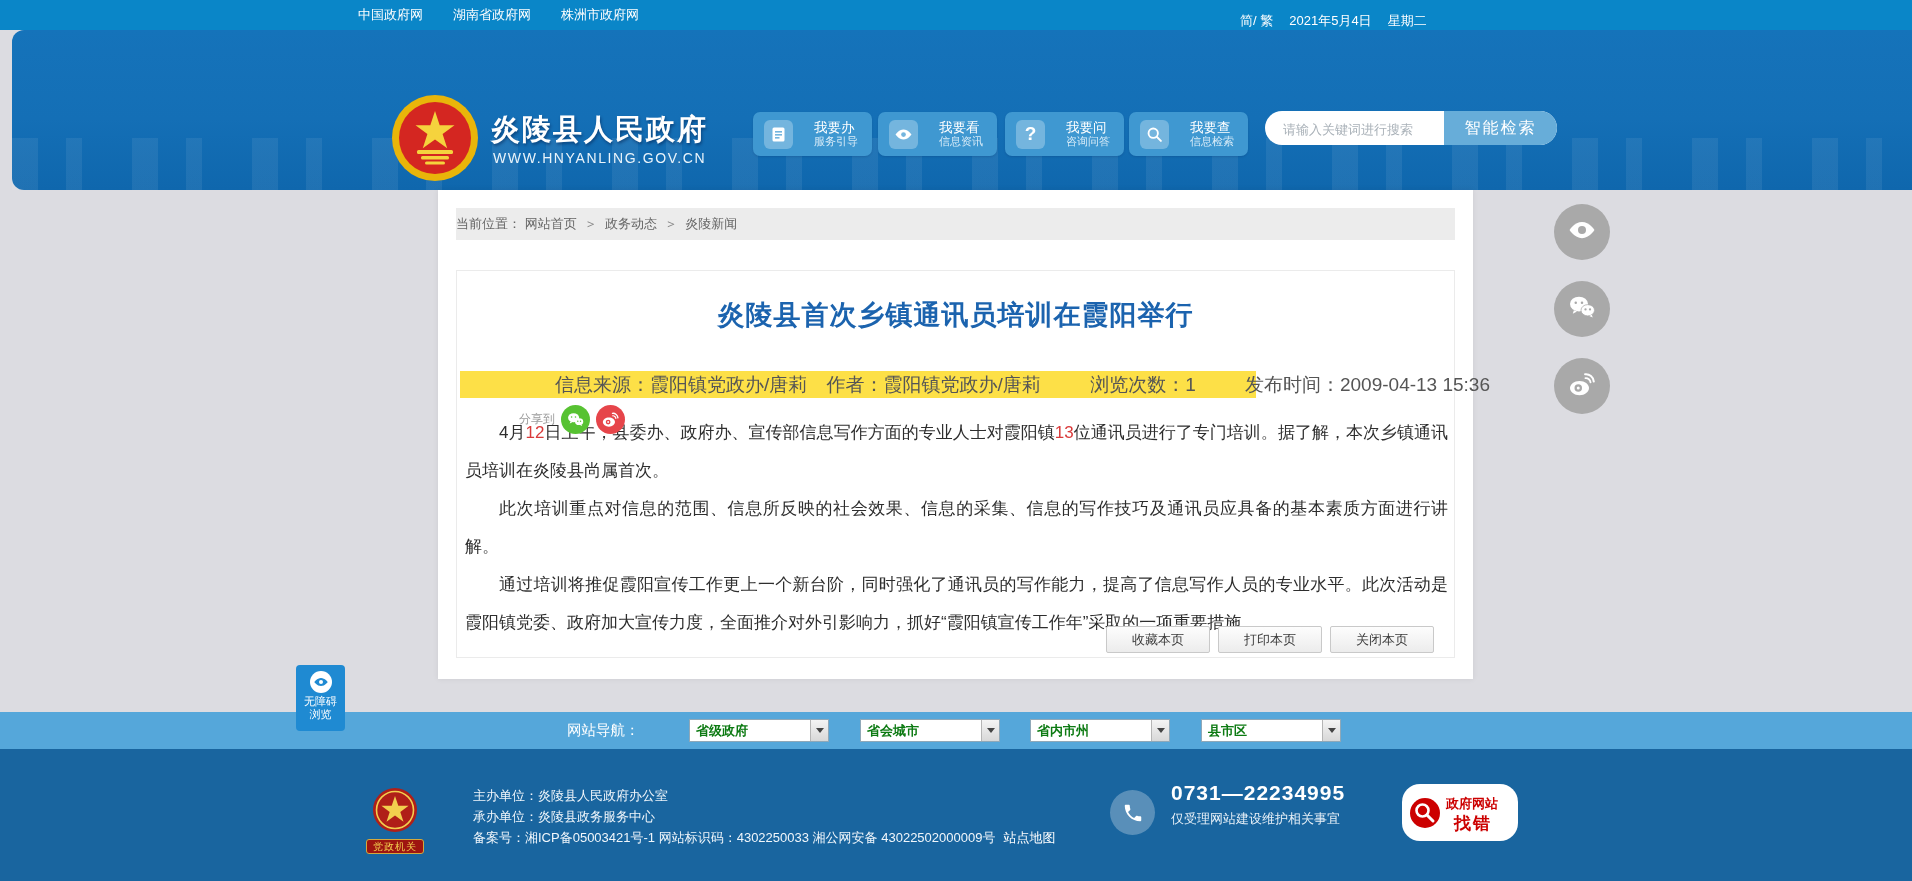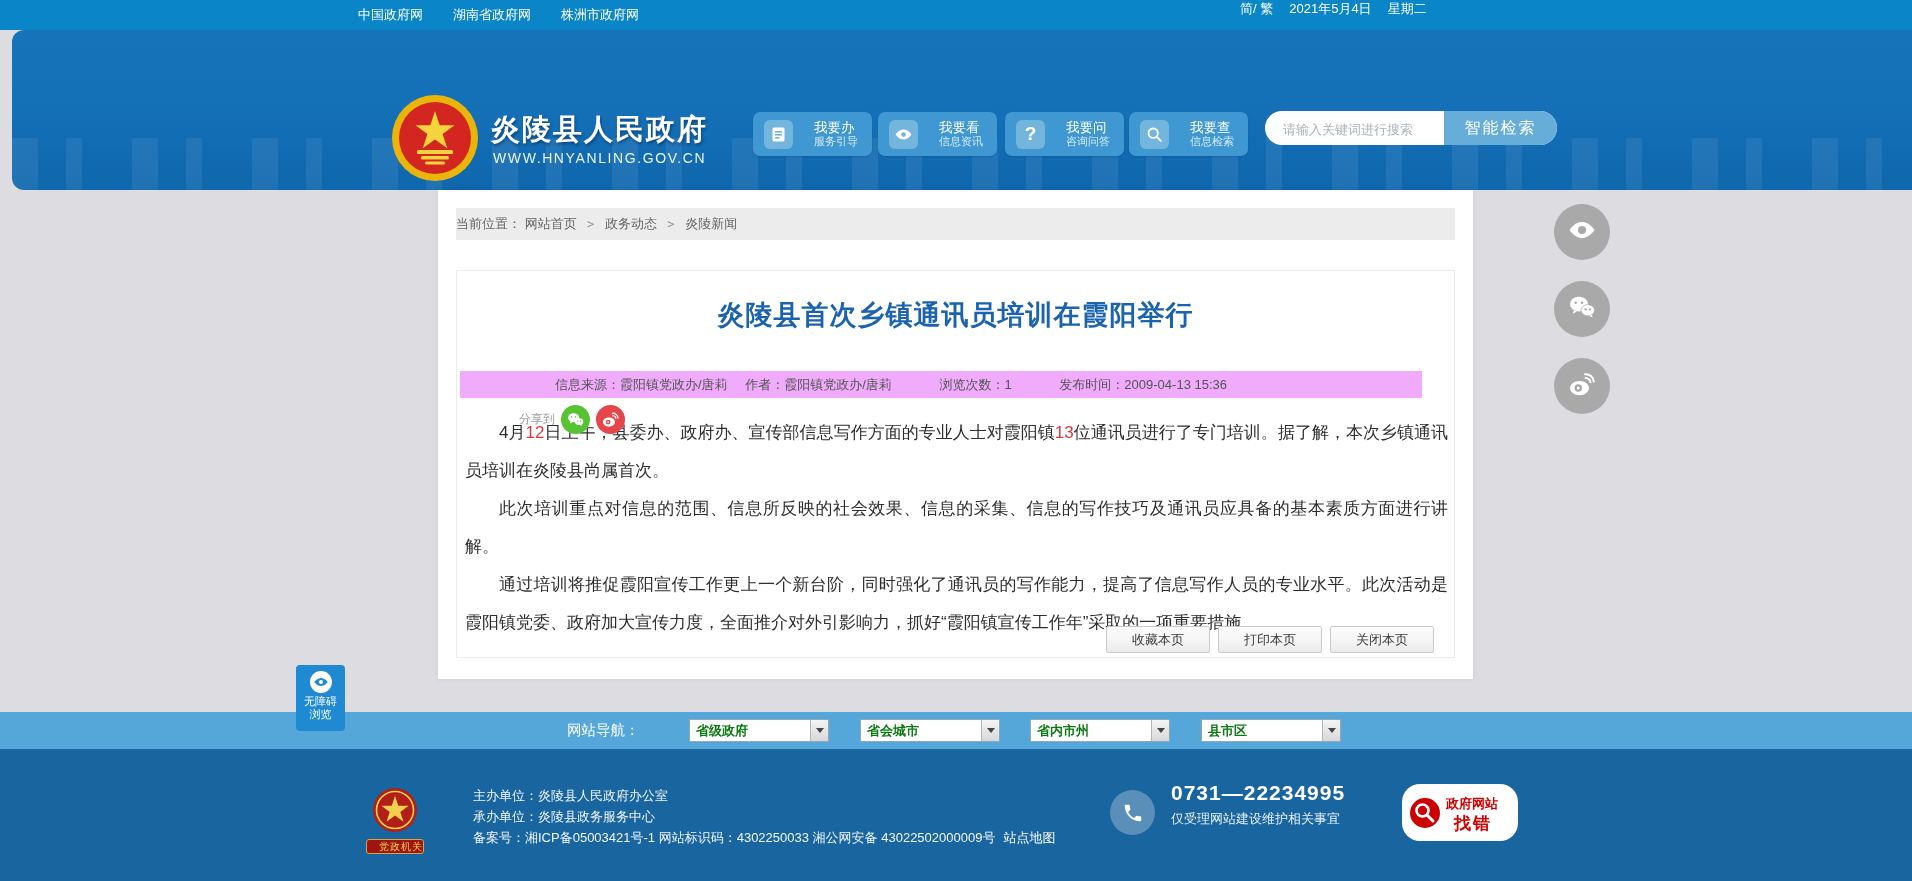--- a/index.html
+++ b/index.html
@@ -4,21 +4,21 @@
 <style>
   html,body{margin:0;padding:0;}
   body{
     position:relative; width:1912px; height:881px; overflow:hidden;
     background:#dcdce1; font-family:"Liberation Sans", sans-serif;
     -webkit-font-smoothing:antialiased;
   }
   
   .topbar{position:absolute;left:0;top:0;width:1912px;height:30px;background:#0a86c8;}
   .topbar-left{position:absolute;left:358px;top:0;height:30px;display:flex;gap:30px;align-items:center;}
-  .topbar-right{position:absolute;left:1240px;top:0;height:30px;display:flex;gap:16px;align-items:flex-start;}
+  .topbar-right{position:absolute;left:1240px;top:0;height:30px;display:flex;gap:16px;align-items:flex-end;}
   .toplink{color:#fff;font-size:13px;cursor:pointer;white-space:nowrap;}
   .toptext{color:#fff;font-size:13px;white-space:nowrap;}
   
   .header{position:absolute;left:12px;top:30px;width:1912px;height:160px;
     background:linear-gradient(180deg,#1573ba 0%,#146fb6 55%,#0f67ad 100%);border-radius:12px;}
   .header-pattern{position:absolute;left:0;bottom:0;width:100%;height:52px;opacity:.07;
     background:repeating-linear-gradient(90deg,#fff 0 26px,transparent 26px 54px,#fff 54px 70px,transparent 70px 120px);}
   .emblem{position:absolute;left:378px;top:63px;width:90px;height:90px;}
   .sitename{position:absolute;left:479px;top:80px;color:#fff;font-size:29px;font-weight:bold;
     letter-spacing:2px;text-shadow:1px 2px 3px rgba(0,20,60,.45);white-space:nowrap;}
@@ -44,22 +44,22 @@
   
   .card{position:absolute;left:438px;top:190px;width:1035px;height:489px;background:#fff;
     box-shadow:0 0 6px rgba(0,0,0,.07);}
   .breadcrumb{position:absolute;left:18px;top:18px;width:999px;height:32px;background:#ececec;
     line-height:32px;font-size:13px;color:#666;box-sizing:border-box;}
   .breadcrumb .bc-item{color:#666;cursor:pointer;}
   .breadcrumb .sep{margin:0 4px;color:#888;}
   .article-box{position:absolute;left:18px;top:80px;width:999px;height:388px;border:1px solid #ebebeb;box-sizing:border-box;}
   .a-title{position:absolute;left:0;top:26px;width:100%;text-align:center;color:#1b63ae;
     font-size:27px;font-weight:bold;letter-spacing:1px;}
-  .a-meta{position:absolute;left:3px;top:100px;width:962px;height:27px;background:#f0abfc;
-    line-height:27px;font-size:13px;color:#555;padding-left:95px;box-sizing:border-box;white-space:nowrap;}
+  .a-meta{position:absolute;left:3px;top:100px;width:796px;height:27px;background:#fde047;
+    line-height:27px;font-size:19px;color:#555;padding-left:95px;box-sizing:border-box;white-space:nowrap;}
   .a-meta .gap-s{display:inline-block;width:14px;}
   .a-meta .gap-l{display:inline-block;width:44px;}
   .share{position:absolute;left:62px;top:134px;display:flex;align-items:center;gap:6px;z-index:3;}
   .share .share-label{font-size:12px;color:#9a9a9a;}
   .share .sicon{width:29px;height:29px;border-radius:50%;display:flex;align-items:center;justify-content:center;cursor:pointer;}
   .share .wechat{background:#57c232;}
   .share .weibo{background:#e6454a;}
   .a-body{position:absolute;left:8px;top:143px;width:983px;font-size:17px;line-height:38px;
     color:#2e2e2e;text-align:justify;}
   .a-body p{margin:0;text-indent:2em;}
@@ -81,21 +81,21 @@
     box-sizing:border-box;cursor:pointer;}
   .selectbox .sel-text{position:absolute;left:6px;top:0;line-height:21px;font-size:13px;font-weight:bold;color:#0c7a12;}
   .selectbox .arrowbtn{position:absolute;right:0;top:0;width:17px;height:21px;background:linear-gradient(#f4f4f4,#d8d8d8);
     border-left:1px solid #b5b5b5;}
   .selectbox .arrowbtn:after{content:"";position:absolute;left:4.5px;top:8px;border-left:4px solid transparent;
     border-right:4px solid transparent;border-top:5px solid #444;}
   
   .footer{position:absolute;left:0;top:749px;width:1912px;height:132px;background:#19659f;}
   .f-emblem{position:absolute;left:366px;top:38px;width:58px;text-align:center;}
   .f-emblem .banner{margin-top:2px;background:#9e1510;border:1px solid #d4a93c;border-radius:3px;
-    color:#f2cf4e;font-size:10px;line-height:13px;letter-spacing:1px;text-align:right;}
+    color:#f2cf4e;font-size:10px;line-height:13px;letter-spacing:1px;}
   .f-info{position:absolute;left:473px;top:36px;color:#f0f6fb;font-size:13px;line-height:21px;white-space:nowrap;}
   .f-info .sitemap{color:#fff;cursor:pointer;margin-left:8px;}
   .f-phoneicon{position:absolute;left:1110px;top:41px;width:45px;height:45px;border-radius:50%;
     background:rgba(255,255,255,.28);display:flex;align-items:center;justify-content:center;}
   .f-phone{position:absolute;left:1171px;top:32px;color:#fff;font-size:21px;font-weight:bold;letter-spacing:1px;}
   .f-note{position:absolute;left:1171px;top:61px;color:#e8f1f8;font-size:13px;}
   .f-badge{position:absolute;left:1402px;top:35px;width:116px;height:57px;background:#fff;border-radius:18px;cursor:pointer;}
   .f-badge .fb-icon{position:absolute;left:7px;top:13px;}
   .f-badge .fb-t1{position:absolute;left:44px;top:11px;color:#c00;font-size:13px;font-weight:bold;font-family:"Liberation Serif",serif;}
   .f-badge .fb-t2{position:absolute;left:52px;top:28px;color:#c00;font-size:17px;font-weight:bold;font-family:"Liberation Serif",serif;letter-spacing:2px;}

